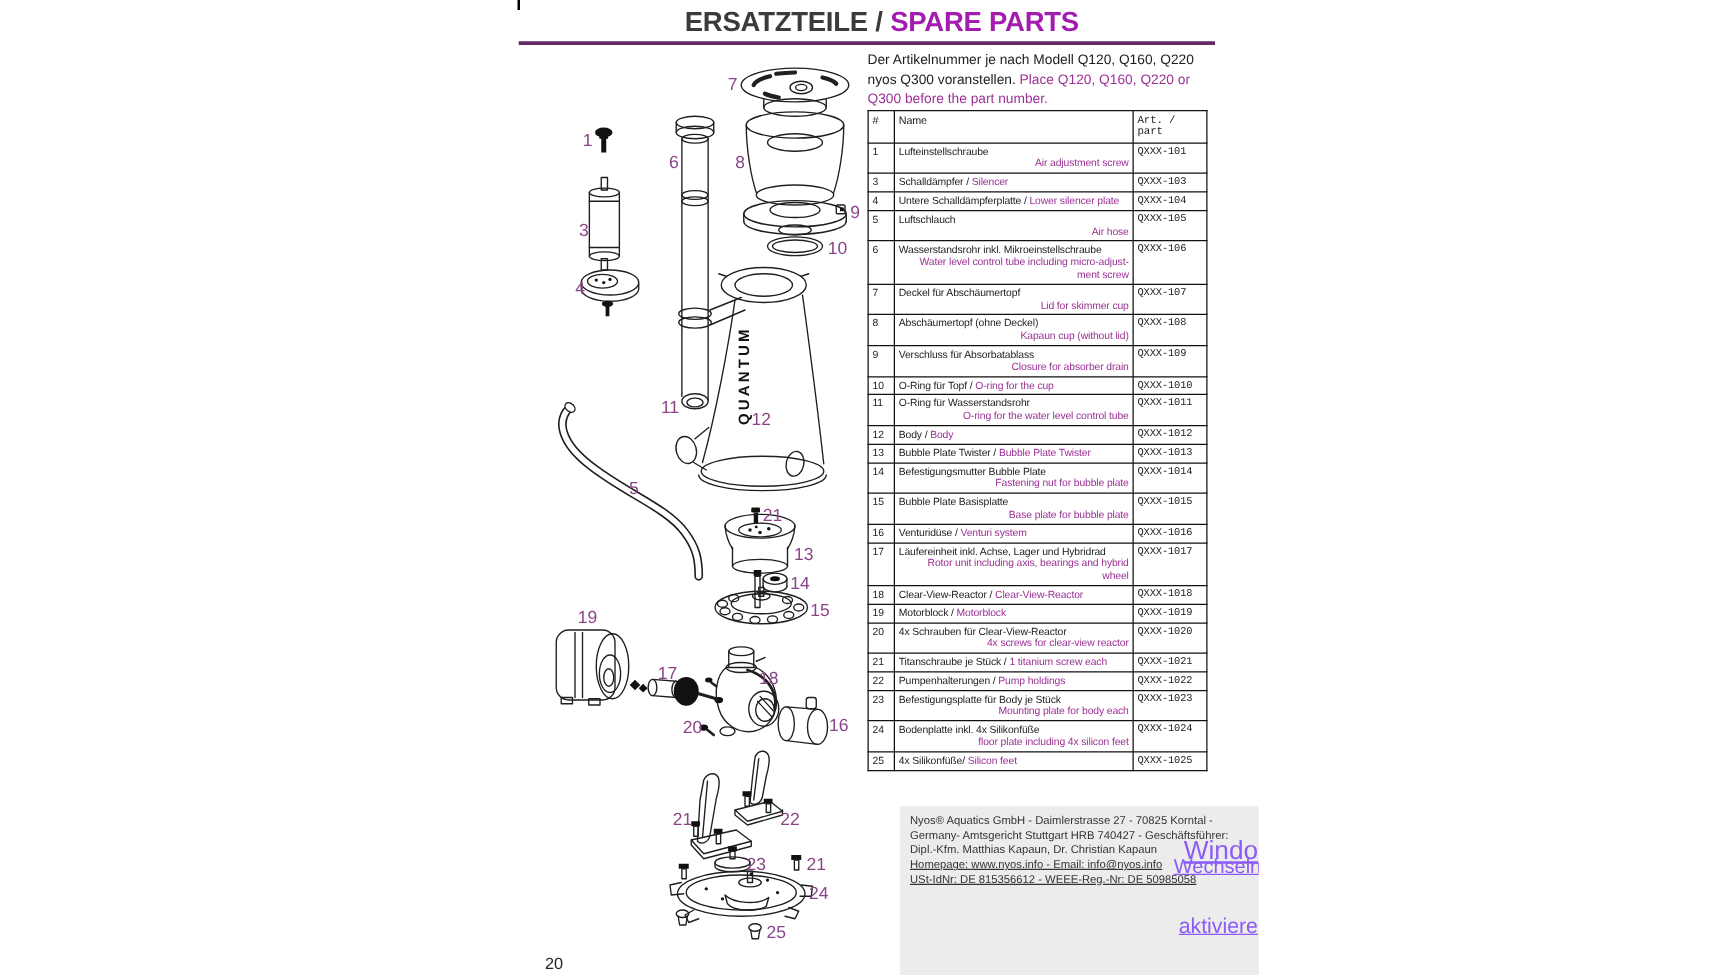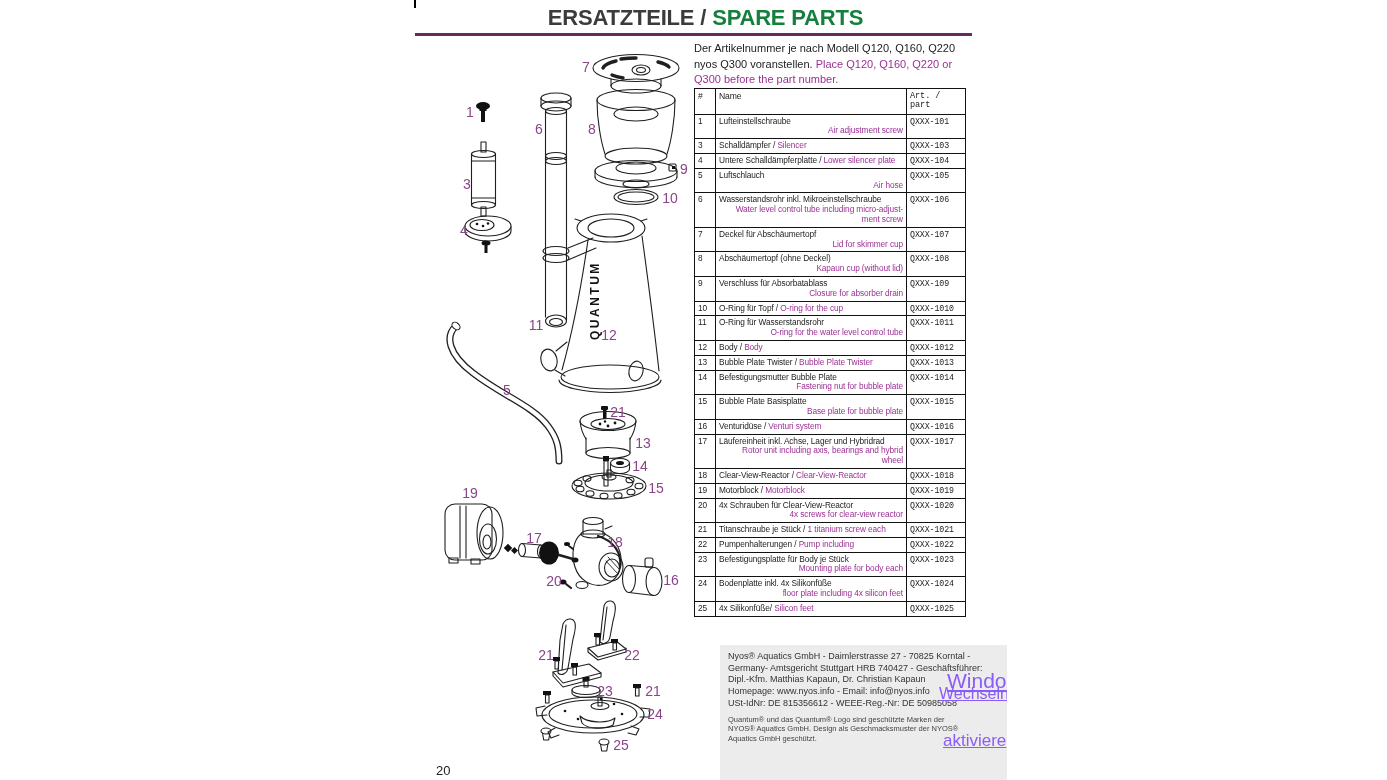--- a/index.html
+++ b/index.html
@@ -7,21 +7,21 @@
     width:1387px;height:780px;position:relative;overflow:hidden;
     background:#ffffff;font-family:"Liberation Sans",sans-serif;
   }
   .abs{position:absolute;}
   #corner-mark{left:414px;top:0;width:2px;height:8px;background:#000;}
   #page-title{
     left:415px;top:5px;width:557px;text-align:center;
     font-size:22px;font-weight:600;letter-spacing:-0.2px;color:#3b3b3b;white-space:nowrap;
   }
   #page-title .t-de{margin-right:6px;margin-left:24px;}
-  #page-title .t-en{color:#15803d;}
+  #page-title .t-en{color:#a21caf;}
   #title-rule{left:415px;top:33px;width:557px;height:3px;background:#652a60;}
   #intro{left:694px;top:41px;width:262px;font-size:11px;line-height:15.5px;color:#1c1c1c;}
   #intro .en{color:#9c3095;}
 
   
   #parts-table{
     left:694px;top:88px;width:272px;
     border-collapse:collapse;table-layout:fixed;
     font-size:8.3px;line-height:9.8px;letter-spacing:-0.1px;color:#1c1c1c;
   }
@@ -42,21 +42,21 @@
     color:#8a4488;font-size:14px;line-height:14px;
   }
 
   
   #footer{
     left:688px;top:645px;width:287px;height:135px;
     background:#ececec;overflow:hidden;margin-left:32px;
   }
   #footer p{margin:0;padding:0 0 0 8px;}
   #f-company{padding-top:6px !important;width:272px;font-size:9px;line-height:11.7px;color:#333;}
-  #f-contact,#f-vat{width:272px;font-size:9px;line-height:11.7px;color:#333;}
+  #f-contact,#f-vat{width:272px;font-size:9px;line-height:11.7px;color:#333;text-decoration:underline;}
   #f-tm-de{margin-top:5px !important;width:232px;font-size:7.5px;line-height:9.7px;color:#444;}
   #f-tm-en{margin-top:6px !important;width:232px;font-size:7.5px;line-height:9.7px;color:#9c3095;}
   .wm{position:absolute;color:#8b5cf6;white-space:nowrap;text-decoration:underline;}
   #wm1{left:227px;top:24px;font-size:21px;}
   #wm2{left:219px;top:40px;font-size:16px;}
   #wm3{left:223px;top:86px;font-size:17px;}
 
   #page-number{left:436px;top:763px;font-size:13px;color:#222;}
 </style>
 </head>
@@ -210,21 +210,21 @@
         </td>
         <td class="c-art">QXXX-1020</td>
       </tr>
       <tr>
         <td class="c-num">21</td>
         <td class="c-name"><span class="de">Titanschraube je Stück</span><span class="de"> / </span><span class="en">1 titanium screw each</span></td>
         <td class="c-art">QXXX-1021</td>
       </tr>
       <tr>
         <td class="c-num">22</td>
-        <td class="c-name"><span class="de">Pumpenhalterungen</span><span class="de"> / </span><span class="en">Pump including</span></td>
+        <td class="c-name"><span class="de">Pumpenhalterungen</span><span class="de"> / </span><span class="en">Pump holdings</span></td>
         <td class="c-art">QXXX-1022</td>
       </tr>
       <tr>
         <td class="c-num">23</td>
         <td class="c-name">
           <div class="de">Befestigungsplatte für Body je Stück</div>
           <div class="en">Mounting plate for body each</div>
         </td>
         <td class="c-art">QXXX-1023</td>
       </tr>
@@ -557,19 +557,18 @@
       <span class="plabel" style="left: 238px; top: 651px;">21</span>
       <span class="plabel" style="left: 240px; top: 674px;">24</span>
       <span class="plabel" style="left: 206px; top: 705px;">25</span>
     </div>
 </div>
 
 <div class="abs" id="footer">
   <p id="f-company">Nyos® Aquatics GmbH - Daimlerstrasse 27 - 70825 Korntal - Germany- Amtsgericht Stuttgart HRB 740427 - Geschäftsführer: Dipl.-Kfm. Matthias Kapaun, Dr. Christian Kapaun</p>
   <p id="f-contact">Homepage: www.nyos.info - Email: info@nyos.info</p>
   <p id="f-vat">USt-IdNr: DE 815356612 - WEEE-Reg.-Nr: DE 50985058</p>
-  <p id="f-tm-de">Quantum® und das Quantum® Logo sind geschützte Marken der NYOS® Aquatics GmbH. Design als Geschmacksmuster der NYOS® Aquatics GmbH geschützt.</p>
   <span class="wm" id="wm1">Windo</span>
   <span class="wm" id="wm2">Wechseln</span>
   <span class="wm" id="wm3">aktiviere</span>
 </div>
 
 <div class="abs" id="page-number">20</div>
 
 </body></html>

